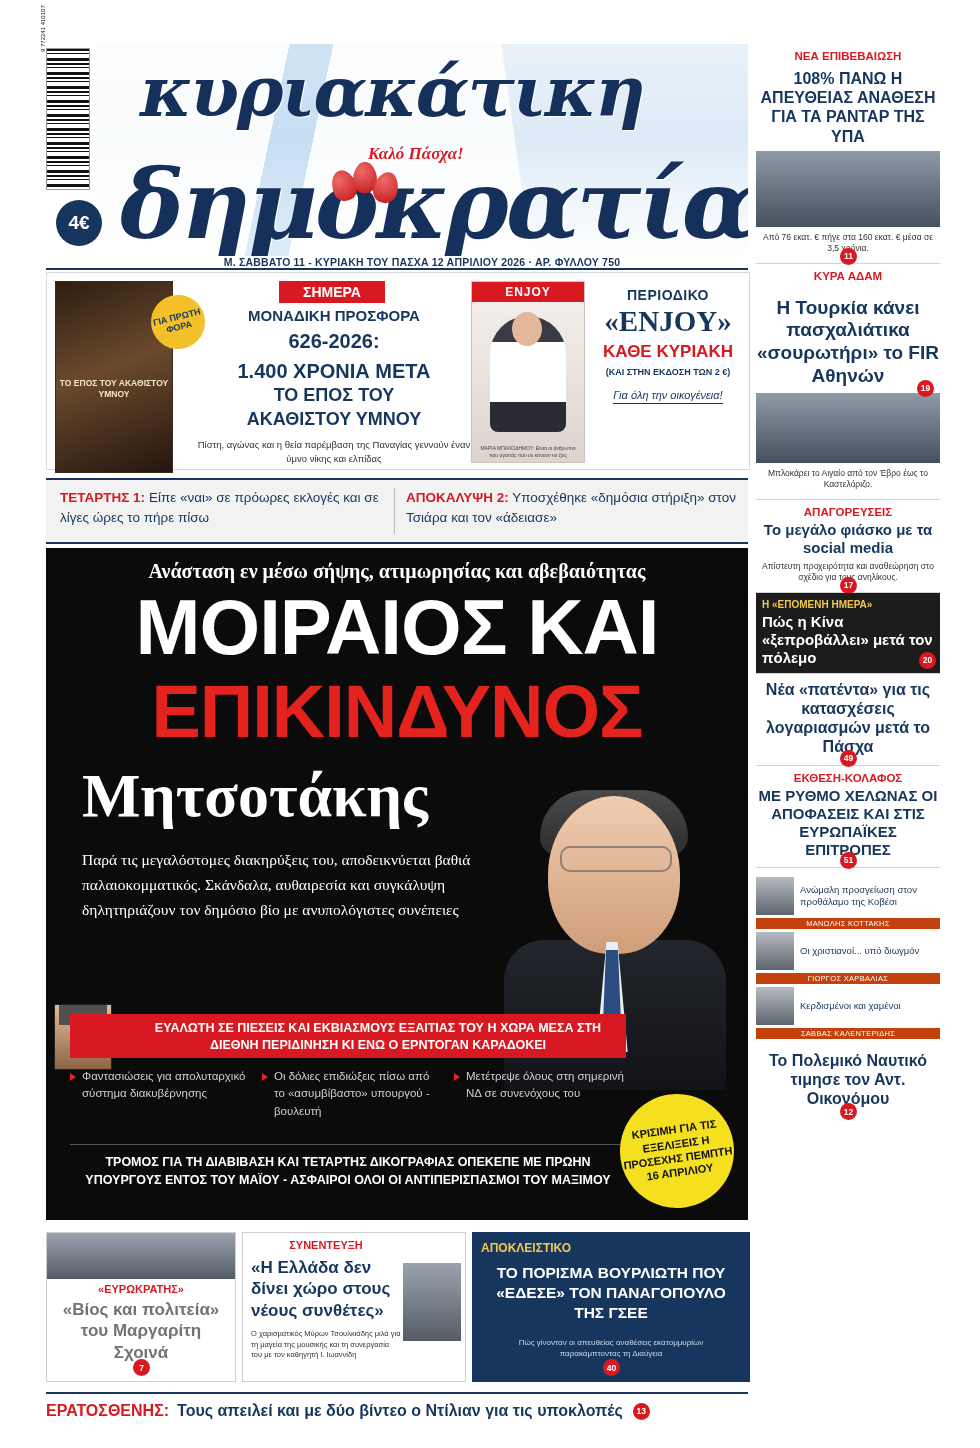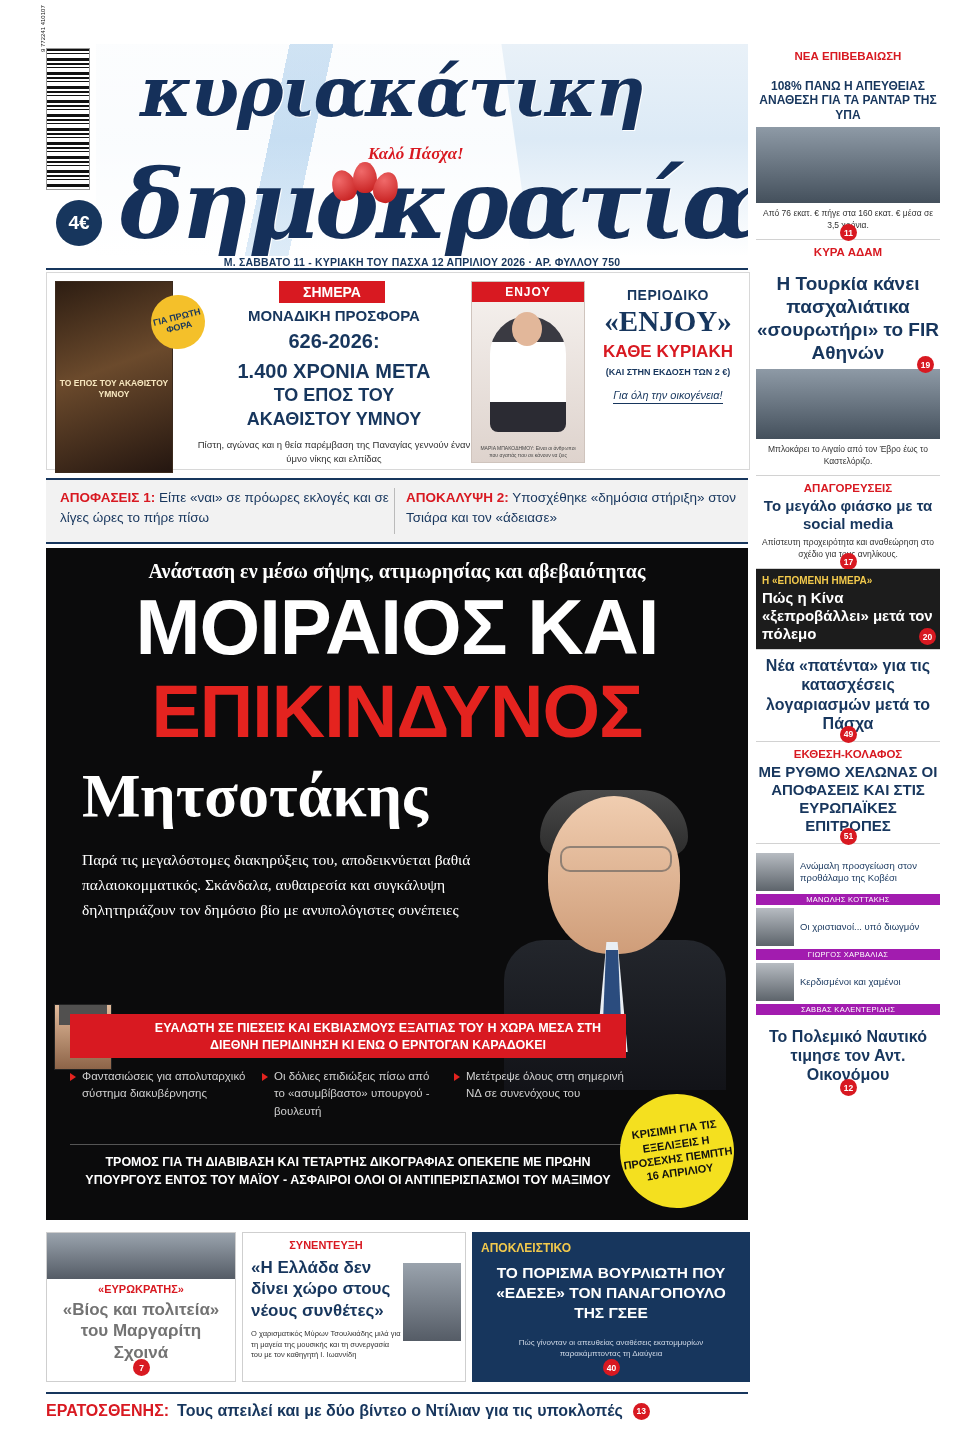--- a/index.html
+++ b/index.html
@@ -219,21 +219,21 @@
   .rail{position:absolute;left:756px;top:44px;width:184px;}
   .rcard{position:relative;border-bottom:1px solid #d2d2d2;padding:6px 0 8px;}
   .rk{color:#d81921;font-weight:bold;font-size:11.5px;text-align:center;}
   .rt{color:#17365d;font-weight:bold;text-align:center;line-height:1.2;}
   .rsub{color:#333;font-size:8.5px;line-height:1.35;text-align:center;margin-top:4px;}
   .rphoto{width:100%;background:linear-gradient(180deg,#8e9aa6,#44505c);margin:5px 0;}
 
   .smallrow{display:flex;align-items:center;gap:6px;padding:3px 0;}
   .smallrow .av{width:38px;height:38px;background:linear-gradient(180deg,#b7bcc2,#5d646b);flex:0 0 38px;}
   .smallrow .tx{font-size:9.5px;color:#17365d;line-height:1.25;}
-  .nameband{background:#a21caf;color:#fff;font-size:7.5px;text-align:center;padding:1px 0;letter-spacing:.3px;}
+  .nameband{background:#c2410c;color:#fff;font-size:7.5px;text-align:center;padding:1px 0;letter-spacing:.3px;}
 
   
   .footer{
     position:absolute;left:46px;top:1392px;width:702px;height:34px;border-top:2px solid #17365d;
     display:flex;align-items:center;
   }
   .footer .fk{color:#d81921;font-weight:bold;font-size:16px;margin-right:8px;}
   .footer .ft{color:#17365d;font-weight:bold;font-size:16px;}
 </style>
 </head>
@@ -282,21 +282,21 @@
       <div class="e1">ΠΕΡΙΟΔΙΚΟ</div>
       <div class="e2">«ENJOY»</div>
       <div class="e3">ΚΑΘΕ ΚΥΡΙΑΚΗ</div>
       <div class="e4">(ΚΑΙ ΣΤΗΝ ΕΚΔΟΣΗ ΤΩΝ 2 €)</div>
       <div class="e5">Για όλη την οικογένεια!</div>
     </div>
   </div>
 
   <div class="apo">
     <div class="col c1">
-      <b>ΑΠΟΦΑΣΕΙΣ 1:</b>
+      <b>ΤΕΤΑΡΤΗΣ 1:</b>
       <span>Είπε «ναι» σε πρόωρες εκλογές και σε λίγες ώρες το πήρε πίσω</span>
     </div>
     <div class="divider"></div>
     <div class="col c2">
       <b>ΑΠΟΚΑΛΥΨΗ 2:</b>
       <span>Υποσχέθηκε «δημόσια στήριξη» στον Τσιάρα και τον «άδειασε»</span>
     </div>
   </div>
 
   <div class="main">
@@ -351,21 +351,21 @@
     <div style="position:absolute;left:8px;top:8px;width:260px;text-align:left;color:#f2c94c;font-weight:bold;font-size:12px;">ΑΠΟΚΛΕΙΣΤΙΚΟ</div>
     <div style="position:absolute;left:10px;top:30px;width:256px;text-align:center;color:#fff;font-weight:bold;font-size:15.5px;line-height:1.3;">ΤΟ ΠΟΡΙΣΜΑ ΒΟΥΡΛΙΩΤΗ ΠΟΥ «ΕΔΕΣΕ» ΤΟΝ ΠΑΝΑΓΟΠΟΥΛΟ ΤΗΣ ΓΣΕΕ</div>
     <div style="position:absolute;left:18px;top:104px;width:240px;text-align:center;color:#cfd8e6;font-size:8px;line-height:1.4;">Πώς γίνονταν οι απευθείας αναθέσεις εκατομμυρίων παρακάμπτοντας τη Διαύγεια</div>
     <div class="badge" style="left:130px;top:126px;">40</div>
   </div>
 
   <div class="rail">
 
     <div class="rcard">
       <div class="rk">ΝΕΑ ΕΠΙΒΕΒΑΙΩΣΗ</div>
-      <div class="rt" style="font-size:12px;margin-top:17px;">108% ΠΑΝΩ Η ΑΠΕΥΘΕΙΑΣ ΑΝΑΘΕΣΗ ΓΙΑ ΤΑ ΡΑΝΤΑΡ ΤΗΣ ΥΠΑ</div>
+      <div class="rt" style="font-size:16px;margin-top:7px;">108% ΠΑΝΩ Η ΑΠΕΥΘΕΙΑΣ ΑΝΑΘΕΣΗ ΓΙΑ ΤΑ ΡΑΝΤΑΡ ΤΗΣ ΥΠΑ</div>
       <div class="rphoto" style="height:76px;"></div>
       <div class="rsub">Από 76 εκατ. € πήγε στα 160 εκατ. € μέσα σε 3,5 χρόνια.</div>
       <div class="badge" style="left:84px;bottom:-2px;">11</div>
     </div>
 
     <div class="rcard">
       <div class="rk">ΚΥΡΑ ΑΔΑΜ</div>
       <div class="rt" style="font-size:19px;margin-top:15px;">Η Τουρκία κάνει πασχαλιάτικα «σουρωτήρι» το FIR Αθηνών</div>
       <div class="rphoto" style="height:70px;"></div>
       <div class="rsub">Μπλοκάρει το Αιγαίο από τον Έβρο έως το Καστελόριζο.</div>

